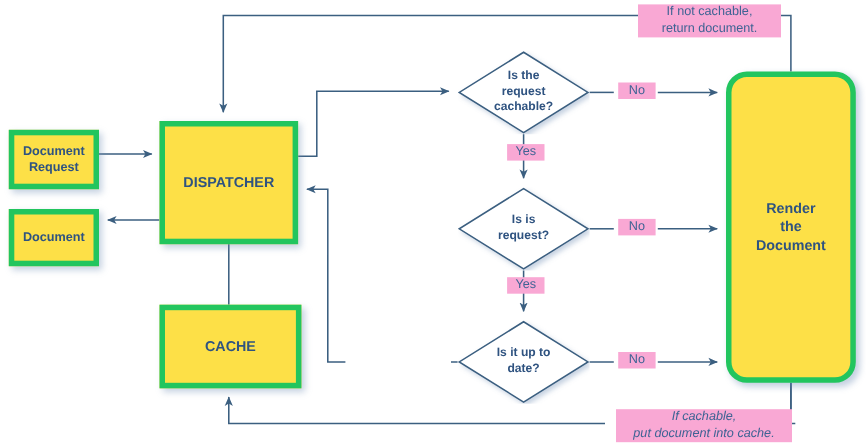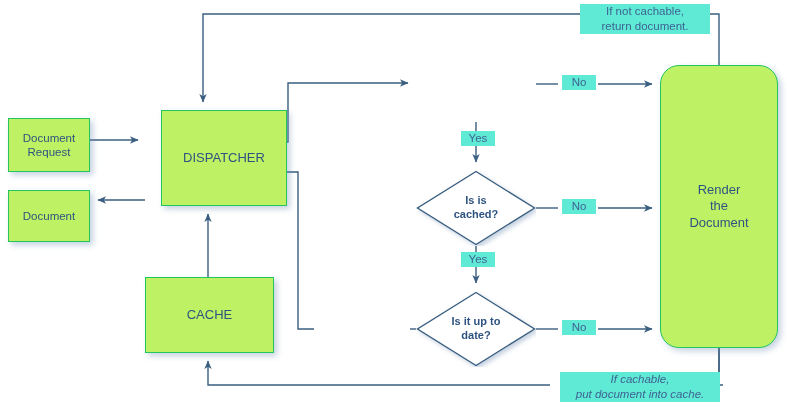--- a/index.html
+++ b/index.html
@@ -6,35 +6,35 @@
   body{
     width:787px;height:407px;overflow:hidden;
     font-family:"Liberation Sans","DejaVu Sans",sans-serif;
   }
   #canvas{position:relative;width:787px;height:407px;}
   svg#wires{position:absolute;left:0;top:0;width:787px;height:407px;}
 
   
   .node{
     position:absolute;
-    background:#bef264;
-    border:1px solid #22c55e;
+    background:#fde047;
+    border:5px solid #22c55e;
     box-sizing:border-box;
     display:flex;align-items:center;justify-content:center;
     text-align:center;
     color:#2f5380;
-    font-weight:normal;
+    font-weight:bold;
     box-shadow:3px 3px 6px rgba(110,140,180,.40);
     line-height:1.25;
   }
   .node-lbl{pointer-events:none;white-space:pre-line;}
 
   #n-doc-request{left:8px;  top:118px; width:82px;  height:54px; font-size:11.5px;}
   #n-document  {left:8px;  top:190px; width:82px;  height:52px; font-size:11.5px;}
-  #n-dispatcher{left:161px;top:110px; width:126px; height:96px; font-size:13px;}
+  #n-dispatcher{left:145px;top:110px; width:126px; height:112px; font-size:13px;}
   #n-cache     {left:145px;top:277px; width:129px; height:76px; font-size:13px;}
   #n-render    {left:660px;top:65px;  width:118px; height:283px;font-size:13px;border-radius:19px;}
 
   
   .diamond{
     position:absolute;width:120px;height:76px;
   }
   .diamond .shape{position:absolute;left:0;top:0;width:120px;height:76px;}
   .diamond .dlbl{
     position:absolute;left:0;top:0;width:120px;height:76px;
@@ -43,21 +43,21 @@
     line-height:1.25;white-space:pre-line;pointer-events:none;
   }
   #d-cachable{left:416px;top:46px;}
   #d-cached  {left:416px;top:170px;}
   #d-uptodate{left:416px;top:291px;}
 
   
   .elabel{
     position:absolute;color:#3f6394;font-size:11.5px;
     text-align:center;white-space:pre-line;line-height:1.3;
-    pointer-events:none;background:#5eead4;
+    pointer-events:none;background:#f9a8d4;
   }
   .elabel.plain{font-weight:normal;}
   #lb-no1{left:562px;top:75px;  width:34px;}
   #lb-no2{left:562px;top:199px; width:34px;}
   #lb-no3{left:562px;top:320px; width:34px;}
   #lb-yes1{left:461px;top:131px;width:34px;}
   #lb-yes2{left:461px;top:252px;width:34px;}
   #lb-notcachable{left:580px;top:4px;  width:130px;}
   #lb-ifcachable {left:560px;top:372px;width:160px;font-style:italic;}
   #lb-takefromcache{left:314px;top:302px;width:96px;}
@@ -127,27 +127,35 @@
   <div class="node" id="n-cache">
     <span class="node-lbl">CACHE</span>
   </div>
 
   <div class="node" id="n-render">
     <span class="node-lbl">Render
 the
 Document</span>
   </div>
 
+  <div class="diamond" id="d-cachable">
+    <svg class="shape" viewBox="0 0 120 76" xmlns="http://www.w3.org/2000/svg">
+      <polygon points="60,1.5 118.5,38 60,74.5 1.5,38" fill="#ffffff" stroke="#3b5f80" stroke-width="1.4" filter="url(#soft)"></polygon>
+    </svg>
+    <div class="dlbl">Is the
+request
+cachable?</div>
+  </div>
 
   <div class="diamond" id="d-cached">
     <svg class="shape" viewBox="0 0 120 76" xmlns="http://www.w3.org/2000/svg">
       <polygon points="60,1.5 118.5,38 60,74.5 1.5,38" fill="#ffffff" stroke="#3b5f80" stroke-width="1.4" filter="url(#soft)"></polygon>
     </svg>
     <div class="dlbl">Is is
-cached?</div>
+request?</div>
   </div>
 
   <div class="diamond" id="d-uptodate">
     <svg class="shape" viewBox="0 0 120 76" xmlns="http://www.w3.org/2000/svg">
       <polygon points="60,1.5 118.5,38 60,74.5 1.5,38" fill="#ffffff" stroke="#3b5f80" stroke-width="1.4" filter="url(#soft)"></polygon>
     </svg>
     <div class="dlbl">Is it up to
 date?</div>
   </div>
 

